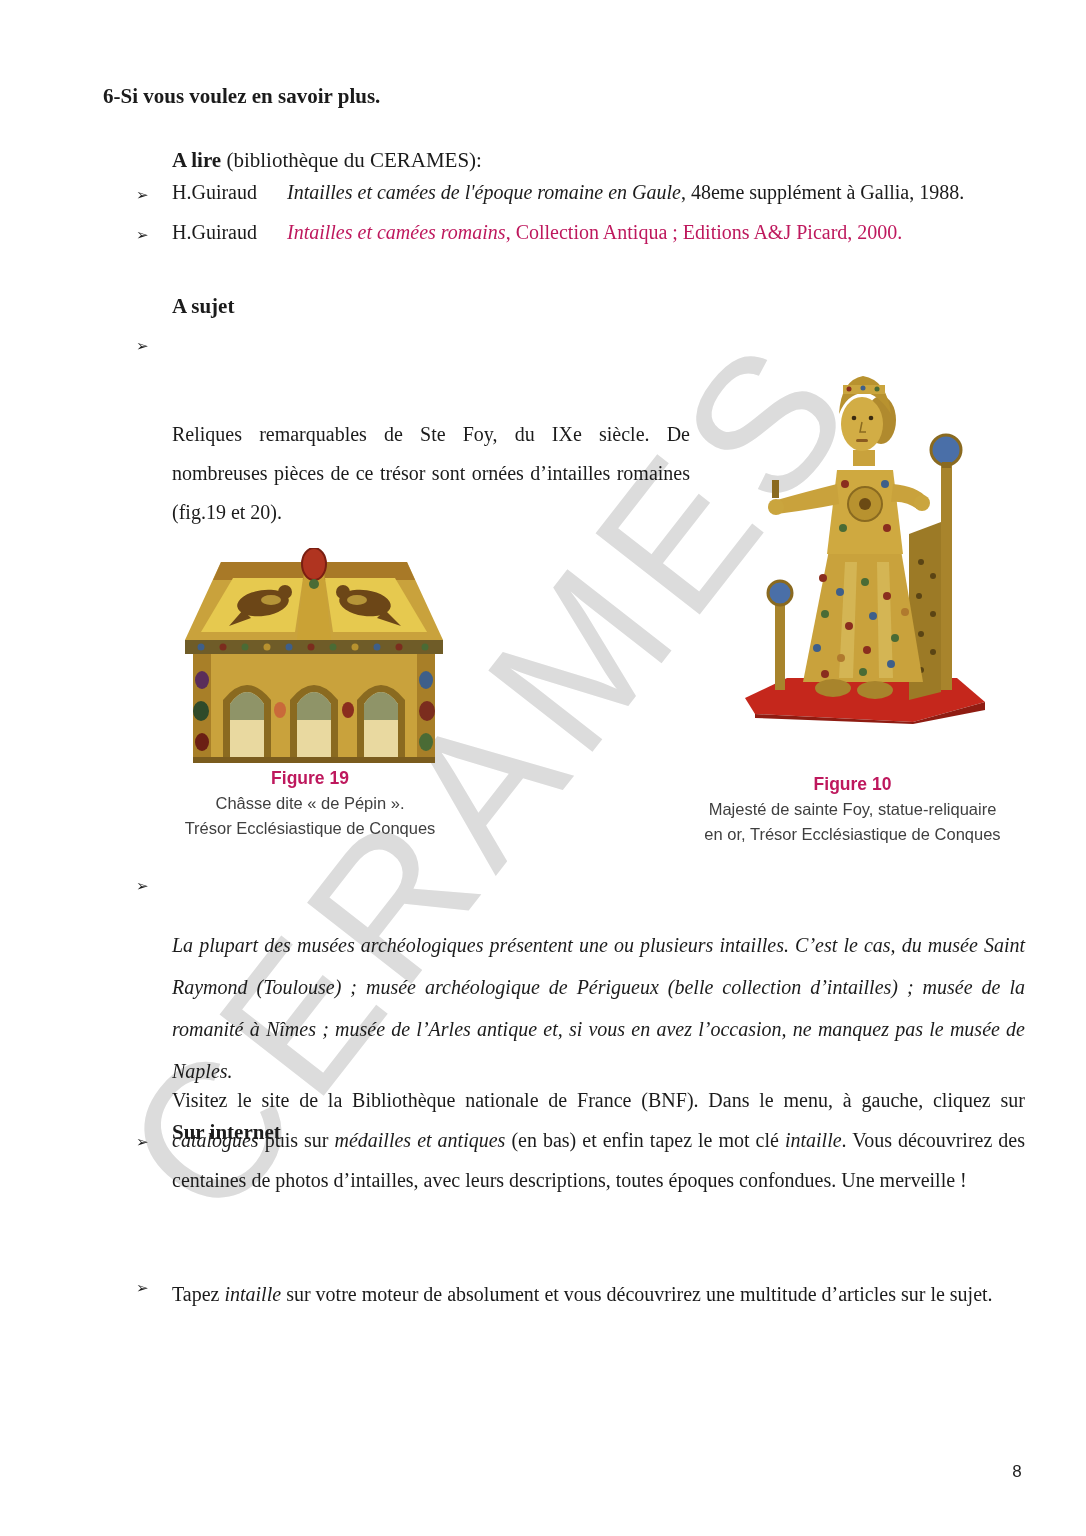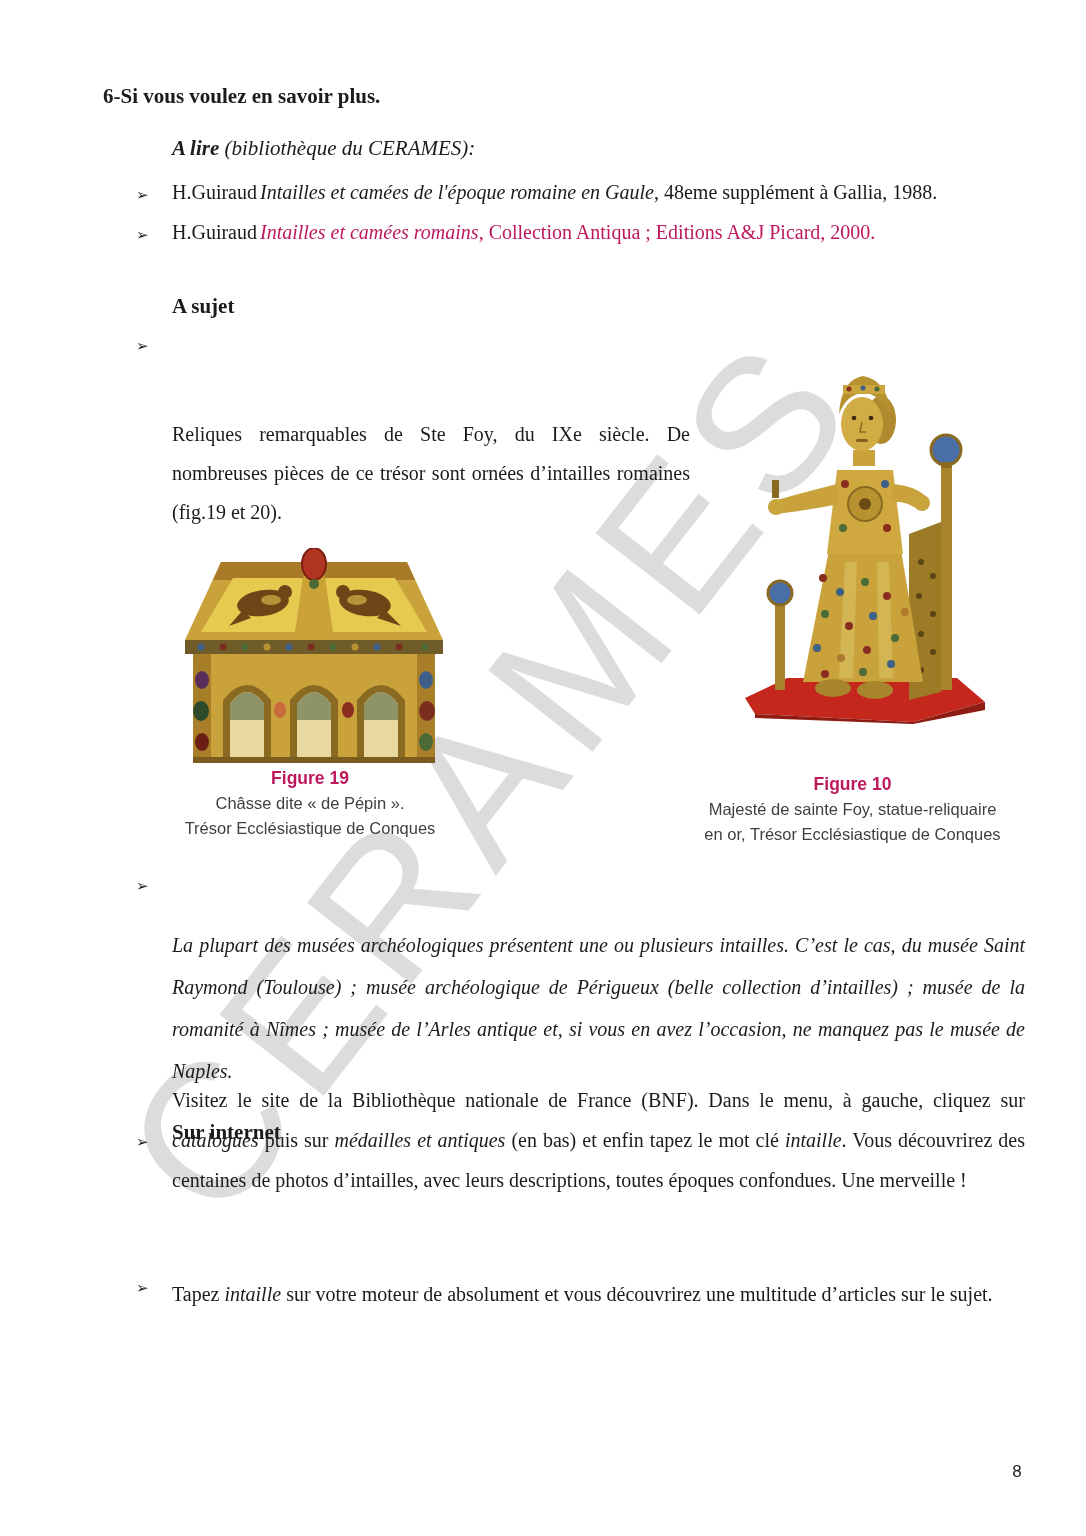--- a/index.html
+++ b/index.html
@@ -13,41 +13,41 @@
     transform:translate(-50%,-50%) rotate(-52deg);
     font-family:"Liberation Sans", sans-serif; font-size:192px; font-weight:400;
     letter-spacing:14px; color:#dcdcdc; white-space:nowrap; user-select:none;
   }
   .layer{position:absolute; inset:0; z-index:1;border-radius:30px;}
   .h-title{position:absolute; left:103px; top:84px; font-size:21px; font-weight:bold;}
   .subhead{position:absolute; left:172px; font-size:21px;}
   .subhead b{font-weight:bold;}
   .bullet{position:absolute; left:136px; font-size:15px; font-family:"DejaVu Sans", sans-serif; color:#1b1b1b;}
   .bib{position:absolute; left:172px; width:880px; font-size:20px; white-space:nowrap;}
-  .bib .author{margin-right:3px;}
+  .bib .author{margin-right:30px;}
   .para{position:absolute; left:172px; width:853px; font-size:20px; line-height:40px; text-align:justify;}
   .para.narrow{width:518px; line-height:39px;}
   .muted{color:#be185d;}
   .caption{position:absolute; text-align:center; font-family:"Liberation Sans", sans-serif; color:#3f3f3f; font-size:16.5px; line-height:25px;}
   .caption .flabel{font-weight:bold; font-size:17.5px; color:#be185d;}
   .figimg{position:absolute;}
   .pagenum{position:absolute; left:1000px; top:1462px; width:34px; text-align:center; font-family:"Liberation Sans", sans-serif; font-size:17px; color:#222;}
 </style>
 </head>
 <body>
 
 <div class="page">
 
   <div class="wm">CERAMES</div>
 
   <div class="layer">
 
     <div class="h-title">6-Si vous voulez en savoir plus.</div>
 
-    <div class="subhead" style="top:136px;font-style:italic;"><b>A lire</b><span> (bibliothèque du CERAMES):</span></div>
+    <div class="subhead" style="top:148px;"><b>A lire</b><span> (bibliothèque du CERAMES):</span></div>
 
     <span class="bullet" style="top:186px;">➢</span>
     <div class="bib" style="top:181px;">
       <span class="author">H.Guiraud</span><i>Intailles et camées de l'époque romaine en Gaule</i><span>, 48eme supplément à Gallia, 1988.</span>
     </div>
 
     <span class="bullet" style="top:226px;">➢</span>
     <div class="bib" style="top:221px;">
       <span class="author">H.Guiraud</span><i class="muted">Intailles et camées romains</i><span class="muted">, Collection Antiqua ; Editions A&amp;J Picard, 2000.</span>
     </div>

